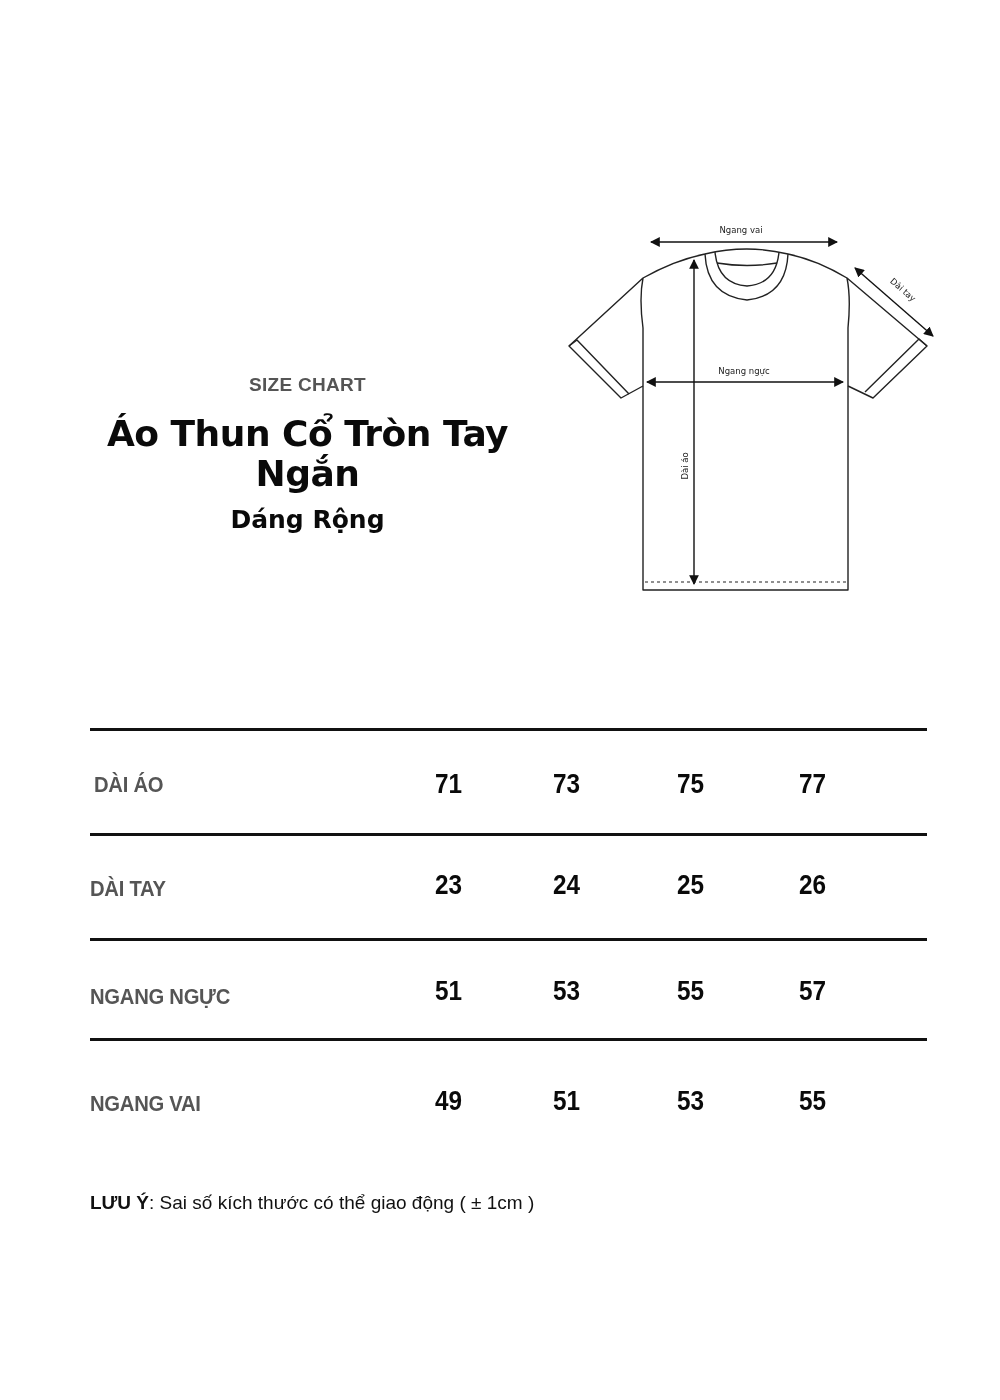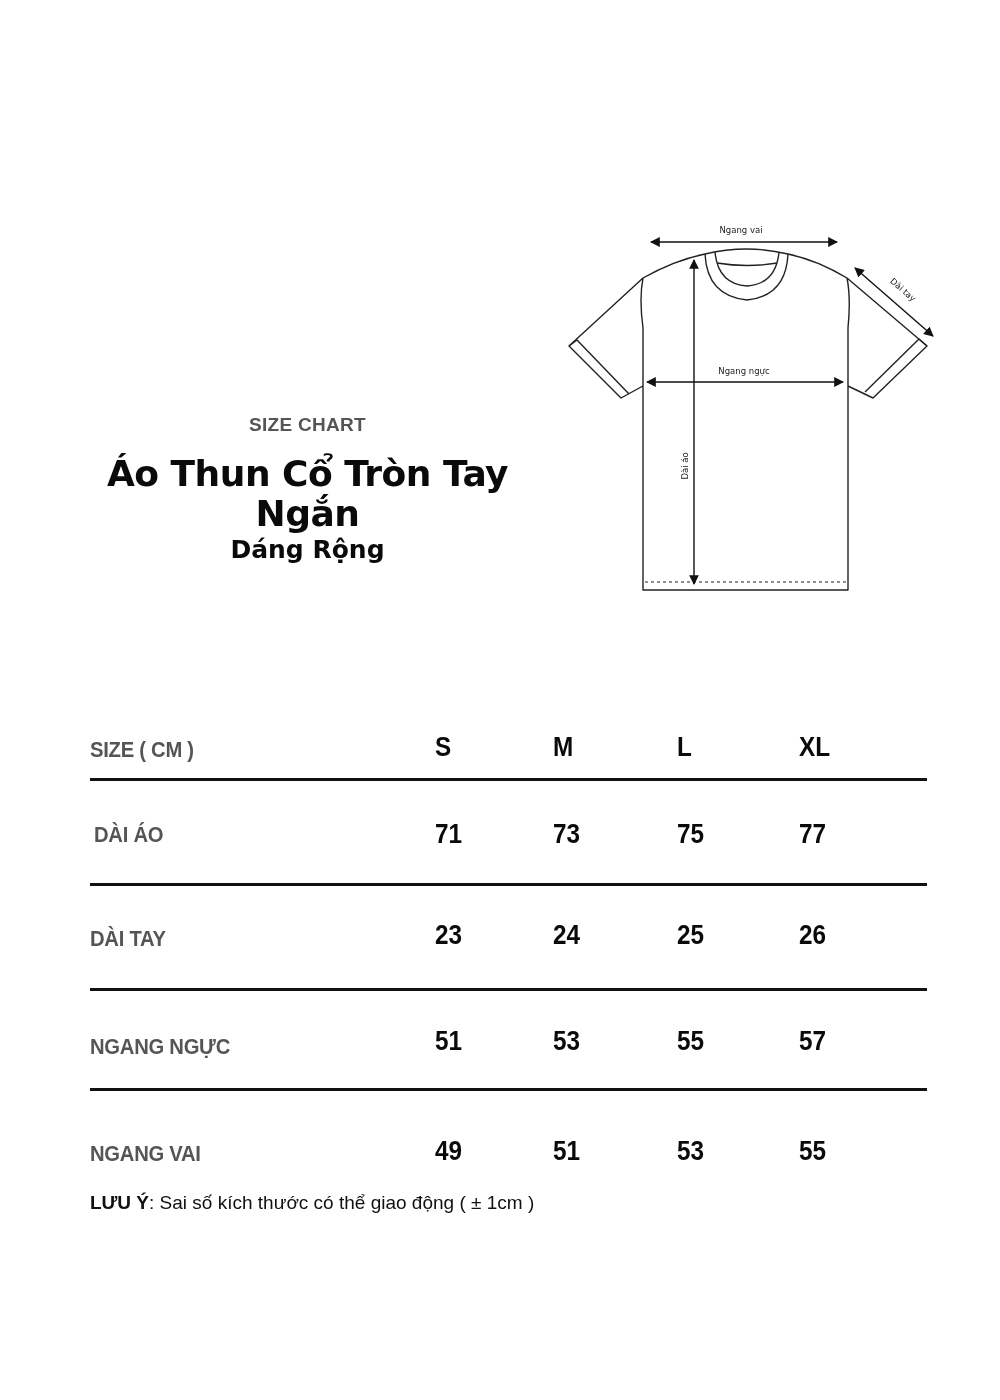--- a/index.html
+++ b/index.html
@@ -10,21 +10,21 @@
       overflow: hidden;
     }
     body {
       position: relative;
       font-family: "DejaVu Sans", "Liberation Sans", sans-serif;
       color: #111;
     }
     .title-block {
       position: absolute;
       left: 60px;
-      top: 412px;
+      top: 372px;
       width: 495px;
       text-align: center;
     }
     .eyebrow {
       font-family: "Liberation Sans", sans-serif;
       font-weight: bold;
       font-size: 19px;
       color: #555;
       letter-spacing: 0.3px;
       height: 26px;
@@ -33,20 +33,21 @@
     .main-title {
       margin-top: 16px;
       font-family: "DejaVu Sans", sans-serif;
       font-weight: bold;
       font-size: 36px;
       line-height: 40px;
       color: #0a0a0a;
       letter-spacing: -0.5px;
     }
     .subtitle {
+      margin-top: 10px;
       font-family: "DejaVu Sans", sans-serif;
       font-weight: bold;
       font-size: 25px;
       line-height: 32px;
       color: #0a0a0a;
     }
     .diagram {
       position: absolute;
       left: 555px;
       top: 218px;
@@ -157,27 +158,20 @@
     <g font-family="DejaVu Sans, sans-serif" font-size="8.5" fill="#222">
       <text x="186" y="15" text-anchor="middle">Ngang vai</text>
       <text x="189" y="156" text-anchor="middle">Ngang ngực</text>
       <text x="0" y="0" text-anchor="middle" transform="translate(133,248) rotate(-90)">Dài áo</text>
       <text x="0" y="0" text-anchor="middle" transform="translate(346,74) rotate(41)">Dài tay</text>
     </g>
   </svg>
 </div>
 
 <div class="size-table">
-  <div class="row header">
-    <span class="label" style="top:9px;">SIZE ( CM )</span>
-    <span class="cell c0" style="top:4px;">S</span>
-    <span class="cell c1" style="top:4px;">M</span>
-    <span class="cell c2" style="top:4px;">L</span>
-    <span class="cell c3" style="top:4px;">XL</span>
-  </div>
   <div class="divider"></div>
 
   <div class="row" style="height:102px;">
     <span class="label" style="top:41px; left:4px;">DÀI ÁO</span>
     <span class="cell c0" style="top:38px;">71</span>
     <span class="cell c1" style="top:38px;">73</span>
     <span class="cell c2" style="top:38px;">75</span>
     <span class="cell c3" style="top:38px;">77</span>
   </div>
   <div class="divider"></div>

